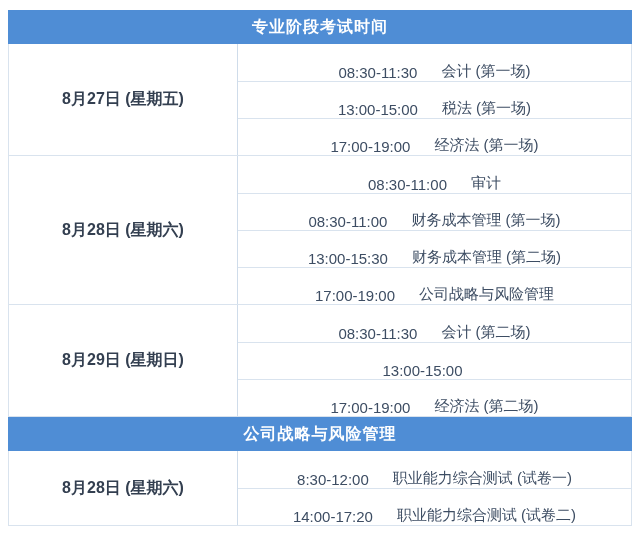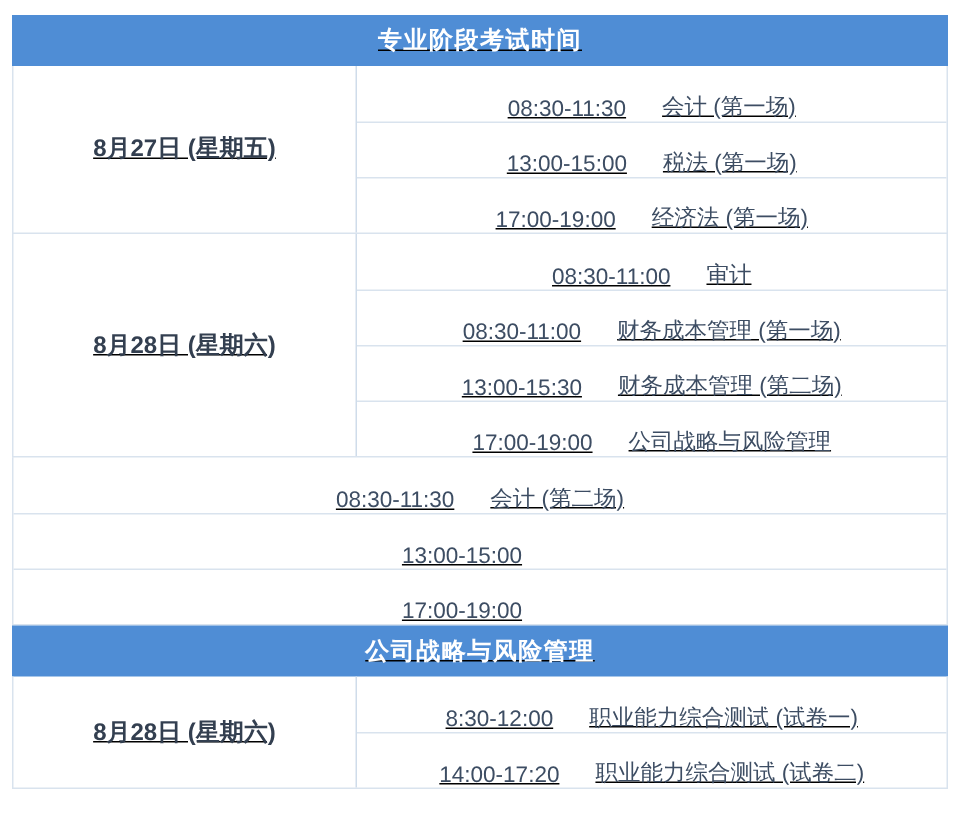--- a/index.html
+++ b/index.html
@@ -15,21 +15,20 @@
   html, body {
     width: 640px; height: 545px;
     background: var(--page-bg);
     font-family: "Liberation Sans", "DejaVu Sans", sans-serif;
     overflow: hidden;
   }
   .schedule-table {
     position: absolute;
     left: 8px; top: 10px;
     width: 624px;
-    text-decoration: underline;
   }
   .section-header {
     height: 34px;
     background: var(--header-bg);
     color: var(--header-text);
     font-size: 16px;
     font-weight: bold;
     display: flex;
     align-items: center;
     justify-content: center;
@@ -107,30 +106,32 @@
         <span class="subject">财务成本管理 (第二场)</span>
       </div>
       <div class="slot">
         <span class="time">17:00-19:00</span>
         <span class="subject">公司战略与风险管理</span>
       </div>
     </div>
   </div>
 
   <div class="day-group">
+    <div class="date-cell">8月29日 (星期日)</div>
     <div class="slots">
       <div class="slot">
         <span class="time">08:30-11:30</span>
         <span class="subject">会计 (第二场)</span>
       </div>
       <div class="slot">
         <span class="time">13:00-15:00</span>
       </div>
       <div class="slot">
         <span class="time">17:00-19:00</span>
+        <span class="subject">经济法 (第二场)</span>
       </div>
     </div>
   </div>
 
   <div class="section-header">公司战略与风险管理</div>
 
   <div class="day-group">
     <div class="date-cell">8月28日 (星期六)</div>
     <div class="slots">
       <div class="slot">

